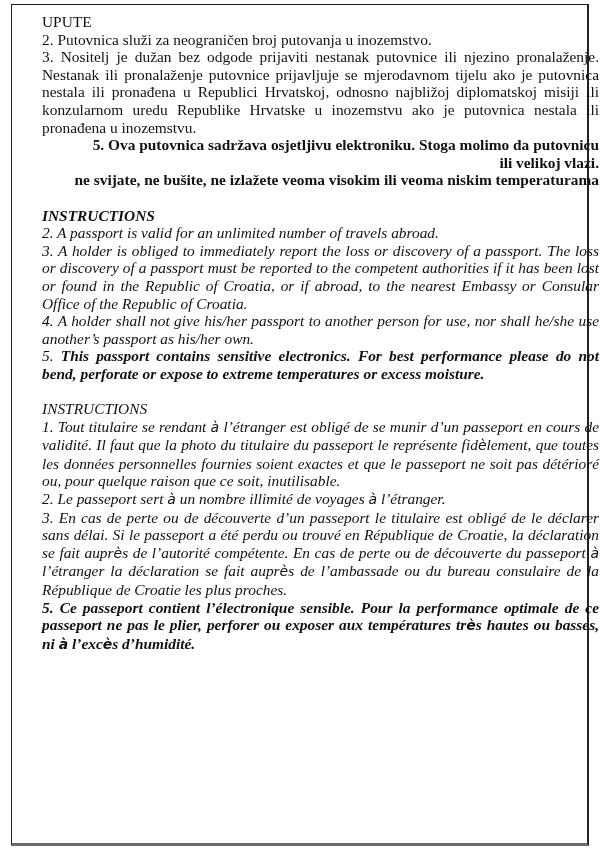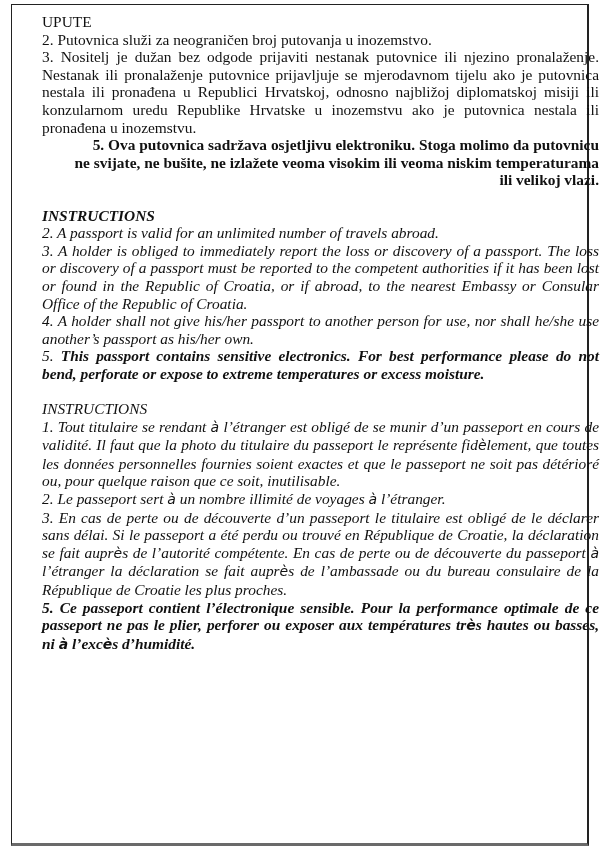--- a/index.html
+++ b/index.html
@@ -55,22 +55,22 @@
 <div class="frame"></div>
 
 <div class="content">
 
   <div class="section">
     <p class="heading">UPUTE</p>
     <p class="item">2. Putovnica služi za neograničen broj putovanja u inozemstvo.</p>
     <p class="item">3. Nositelj je dužan bez odgode prijaviti nestanak putovnice ili njezino pronalaženje. Nestanak ili pronalaženje putovnice prijavljuje se mjerodavnom tijelu ako je putovnica nestala ili pronađena u Republici Hrvatskoj, odnosno najbližoj diplomatskoj misiji ili konzularnom uredu Republike Hrvatske u inozemstvu ako je putovnica nestala ili pronađena u inozemstvu.</p>
     <p class="item bold">
       <span class="line">5. Ova putovnica sadržava osjetljivu elektroniku. Stoga molimo da putovnicu</span>
+      <span class="line">ili velikoj vlazi.</span>
       <span class="line">ne svijate, ne bušite, ne izlažete veoma visokim ili veoma niskim temperaturama</span>
-      <span class="line">ili velikoj vlazi.</span>
     </p>
   </div>
 
   <div class="section">
     <p class="heading bold">INSTRUCTIONS</p>
     <p class="item">2. A passport is valid for an unlimited number of travels abroad.</p>
     <p class="item">3. A holder is obliged to immediately report the loss or discovery of a passport. The loss or discovery of a passport must be reported to the competent authorities if it has been lost or found in the Republic of Croatia, or if abroad, to the nearest Embassy or Consular Office of the Republic of Croatia.</p>
     <p class="item">4. A holder shall not give his/her passport to another person for use, nor shall he/she use another’s passport as his/her own.</p>
     <p class="item bold"><span class="num">5.</span> <span>This passport contains sensitive electronics. For best performance please do not bend, perforate or expose to extreme temperatures or excess moisture.</span></p>
   </div>

